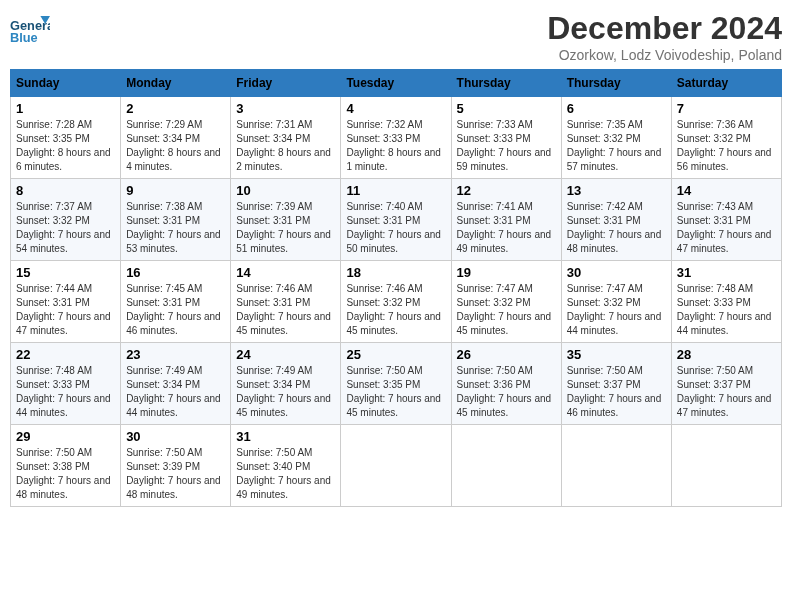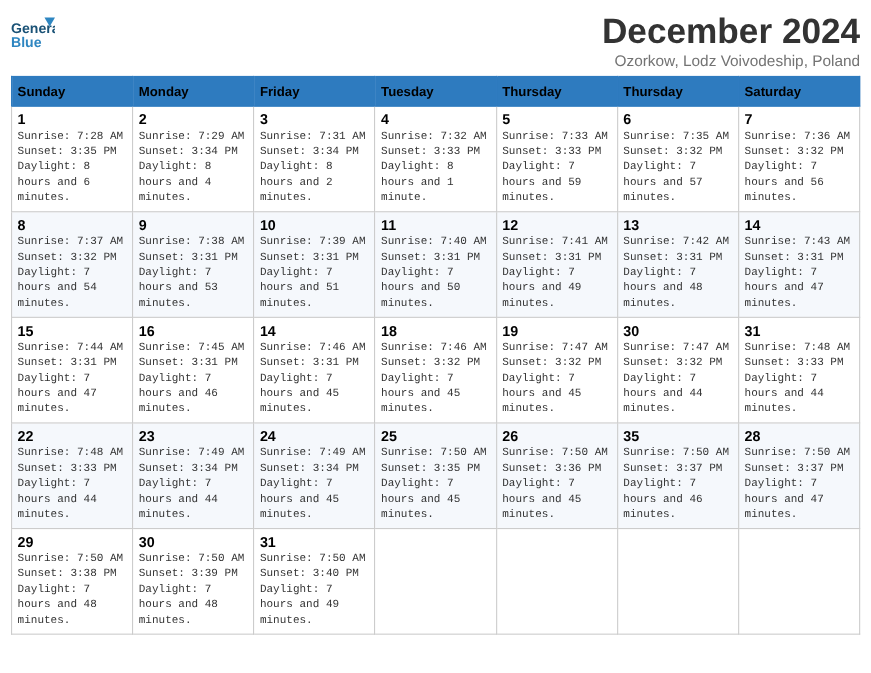--- a/index.html
+++ b/index.html
@@ -68,21 +68,20 @@
     .day-num {
       font-size: 13px;
       font-weight: bold;
       display: block;
       margin-bottom: 2px;
     }
     .day-detail {
       color: #333;
       line-height: 1.4;
       font-size: 10px;
-      font-family: Liberation Mono, monospace;
     }
     .empty-cell {
       background: #fff !important;
     }
   </style>
 </head>
 <body>
 
 <div class="header">
   <div class="logo">

